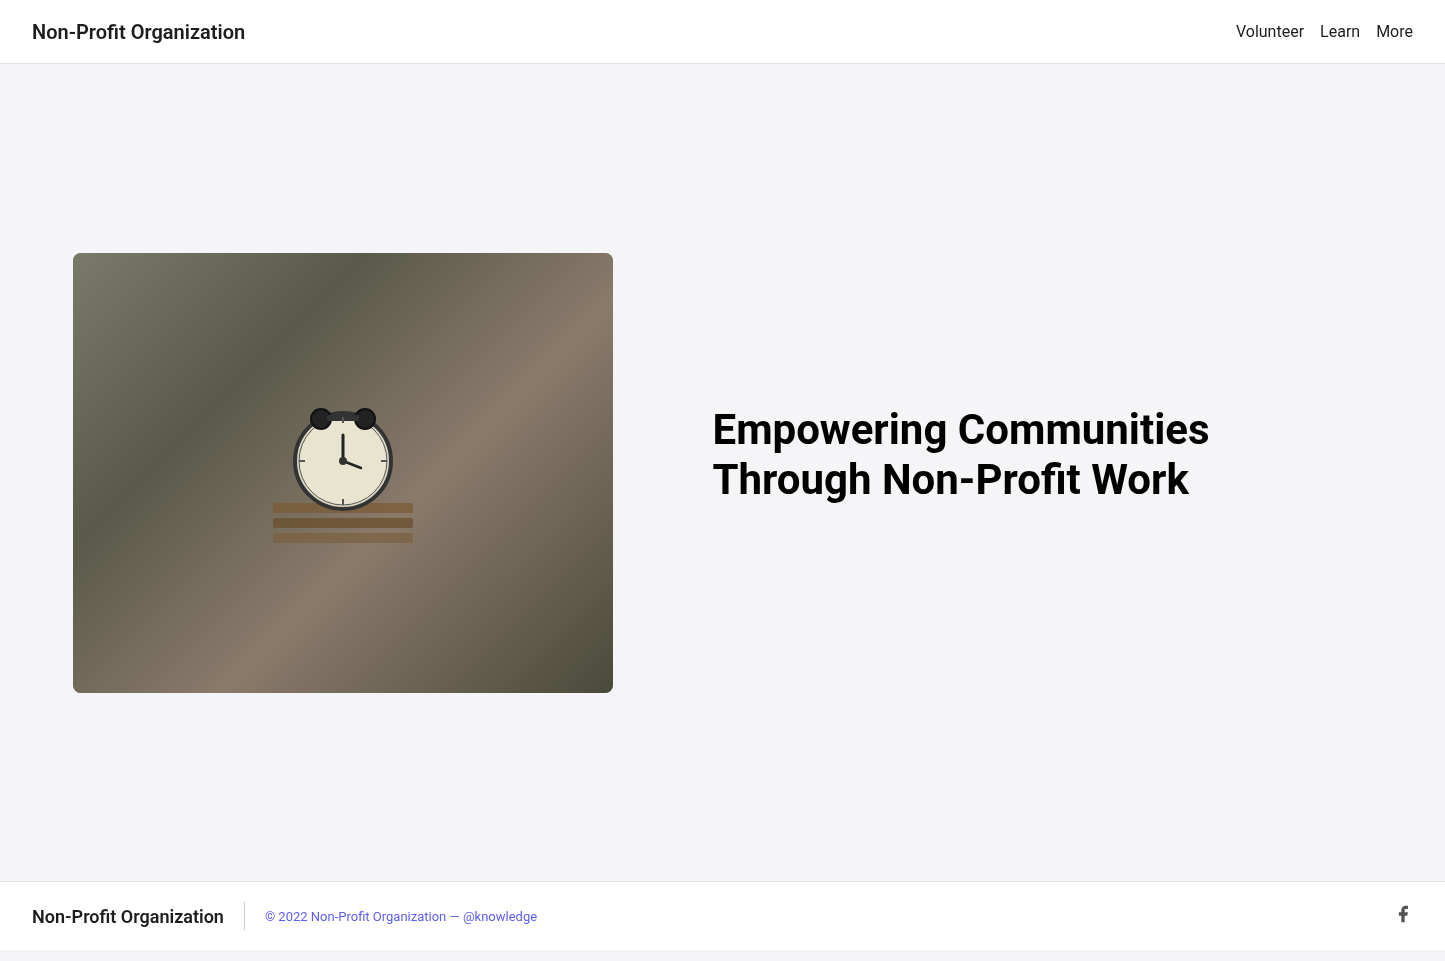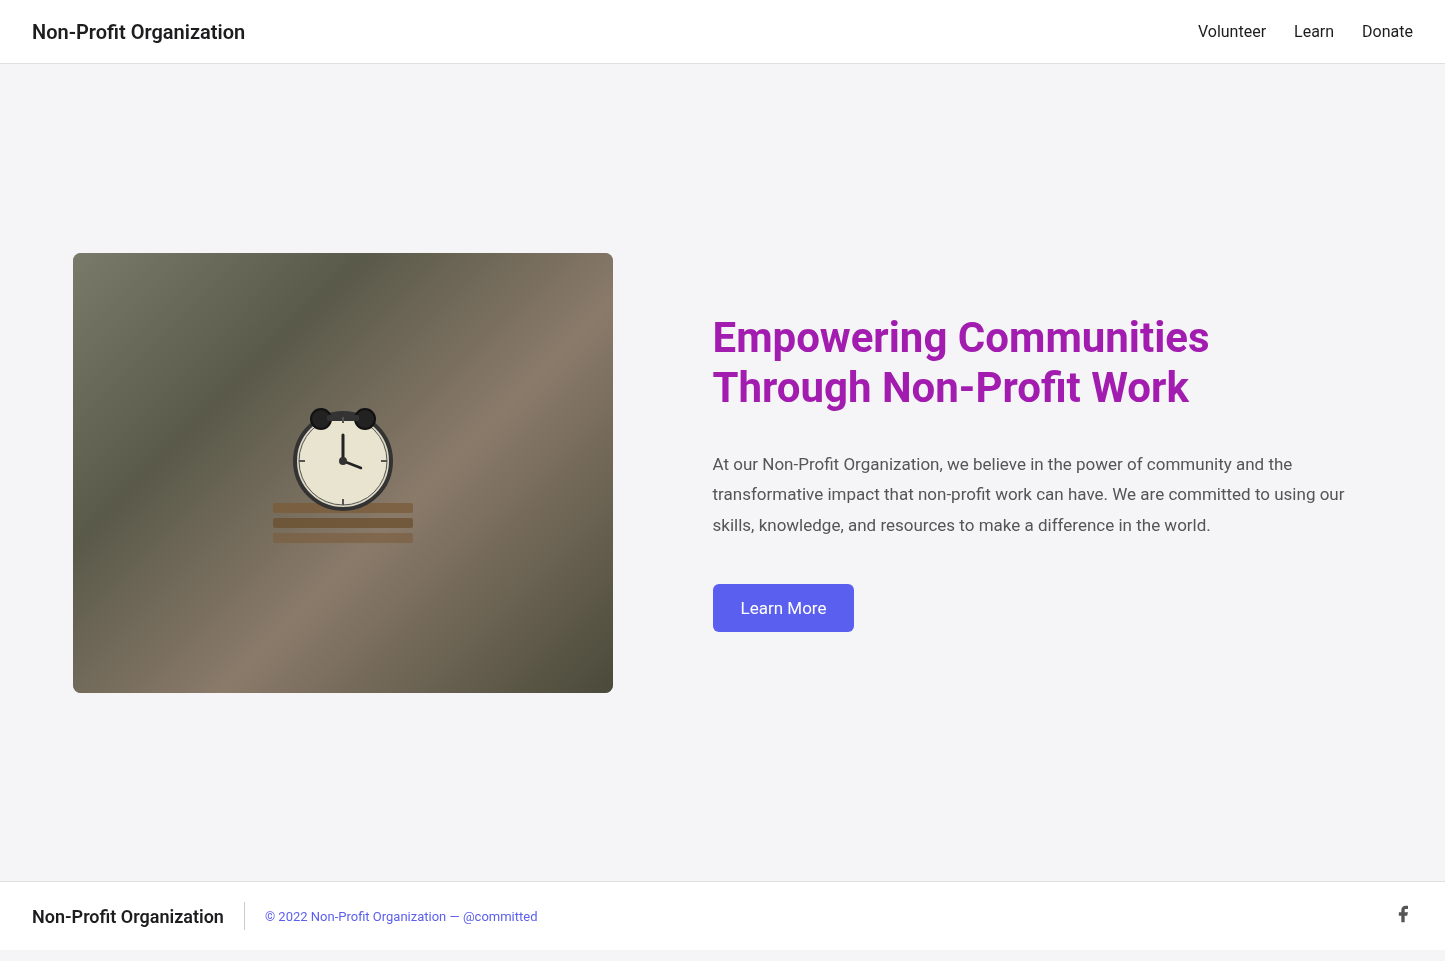--- a/index.html
+++ b/index.html
@@ -30,21 +30,21 @@
 
     .header-logo {
       font-size: 20px;
       font-weight: 600;
       color: #1d1d1f;
       text-decoration: none;
     }
 
     nav {
       display: flex;
-      gap: 28px;
+      gap: 16px;
       justify-content: center;
     }
 
     nav a {
       font-size: 16px;
       color: #1d1d1f;
       text-decoration: none;
     }
 
     
@@ -97,21 +97,21 @@
     .hero-content {
       flex: 1;
       padding: 40px 20px;
     }
 
     .hero-title {
       font-size: 42px;
       font-weight: 700;
       line-height: 1.2;
       margin-bottom: 35px;
-      color: #a21caf;
+      color: #000000;
     }
 
     .hero-description {
       font-size: 17px;
       line-height: 1.8;
       color: #555;
       margin-bottom: 44px;
     }
 
     .learn-more-btn {
@@ -171,21 +171,21 @@
     }
   </style>
 </head>
 <body>
 
 <header>
   <a class="header-logo" href="#">Non-Profit Organization</a>
   <nav>
     <a href="#">Volunteer</a>
     <a href="#">Learn</a>
-    <a href="#">Donate</a>
+    <a href="#">More</a>
   </nav>
 </header>
 
 <main>
   <div class="hero">
     <div class="hero-image-wrapper">
       <div class="hero-image">
         <div class="hero-image-placeholder">
 
           <svg class="clock-illustration" viewBox="0 0 160 160" xmlns="http://www.w3.org/2000/svg">
@@ -210,32 +210,30 @@
             <line x1="80" y1="106" x2="80" y2="112" stroke="#555" stroke-width="2"></line>
             <line x1="36" y1="68" x2="42" y2="68" stroke="#555" stroke-width="2"></line>
             <line x1="118" y1="68" x2="124" y2="68" stroke="#555" stroke-width="2"></line>
           </svg>
         </div>
       </div>
     </div>
 
     <div class="hero-content">
       <h1 class="hero-title">Empowering Communities Through Non-Profit Work</h1>
-      <p class="hero-description">At our Non-Profit Organization, we believe in the power of community and the transformative impact that non-profit work can have. We are committed to using our skills, knowledge, and resources to make a difference in the world.</p>
-      <a class="learn-more-btn" href="#">Learn More</a>
     </div>
   </div>
 </main>
 
 <footer>
   <div class="footer-left">
     <span class="footer-logo">Non-Profit Organization</span>
     <div class="footer-divider"></div>
     <span class="footer-copyright">
-      <span>© 2022 Non-Profit Organization — </span><span>@committed</span>
+      <span>© 2022 Non-Profit Organization — </span><span>@knowledge</span>
     </span>
   </div>
   <div class="footer-social">
     
     <svg width="20" height="20" viewBox="0 0 24 24" fill="currentColor" xmlns="http://www.w3.org/2000/svg">
       <path d="M18 2h-3a5 5 0 0 0-5 5v3H7v4h3v8h4v-8h3l1-4h-4V7a1 1 0 0 1 1-1h3z"></path>
     </svg>
   </div>
 </footer>
 

